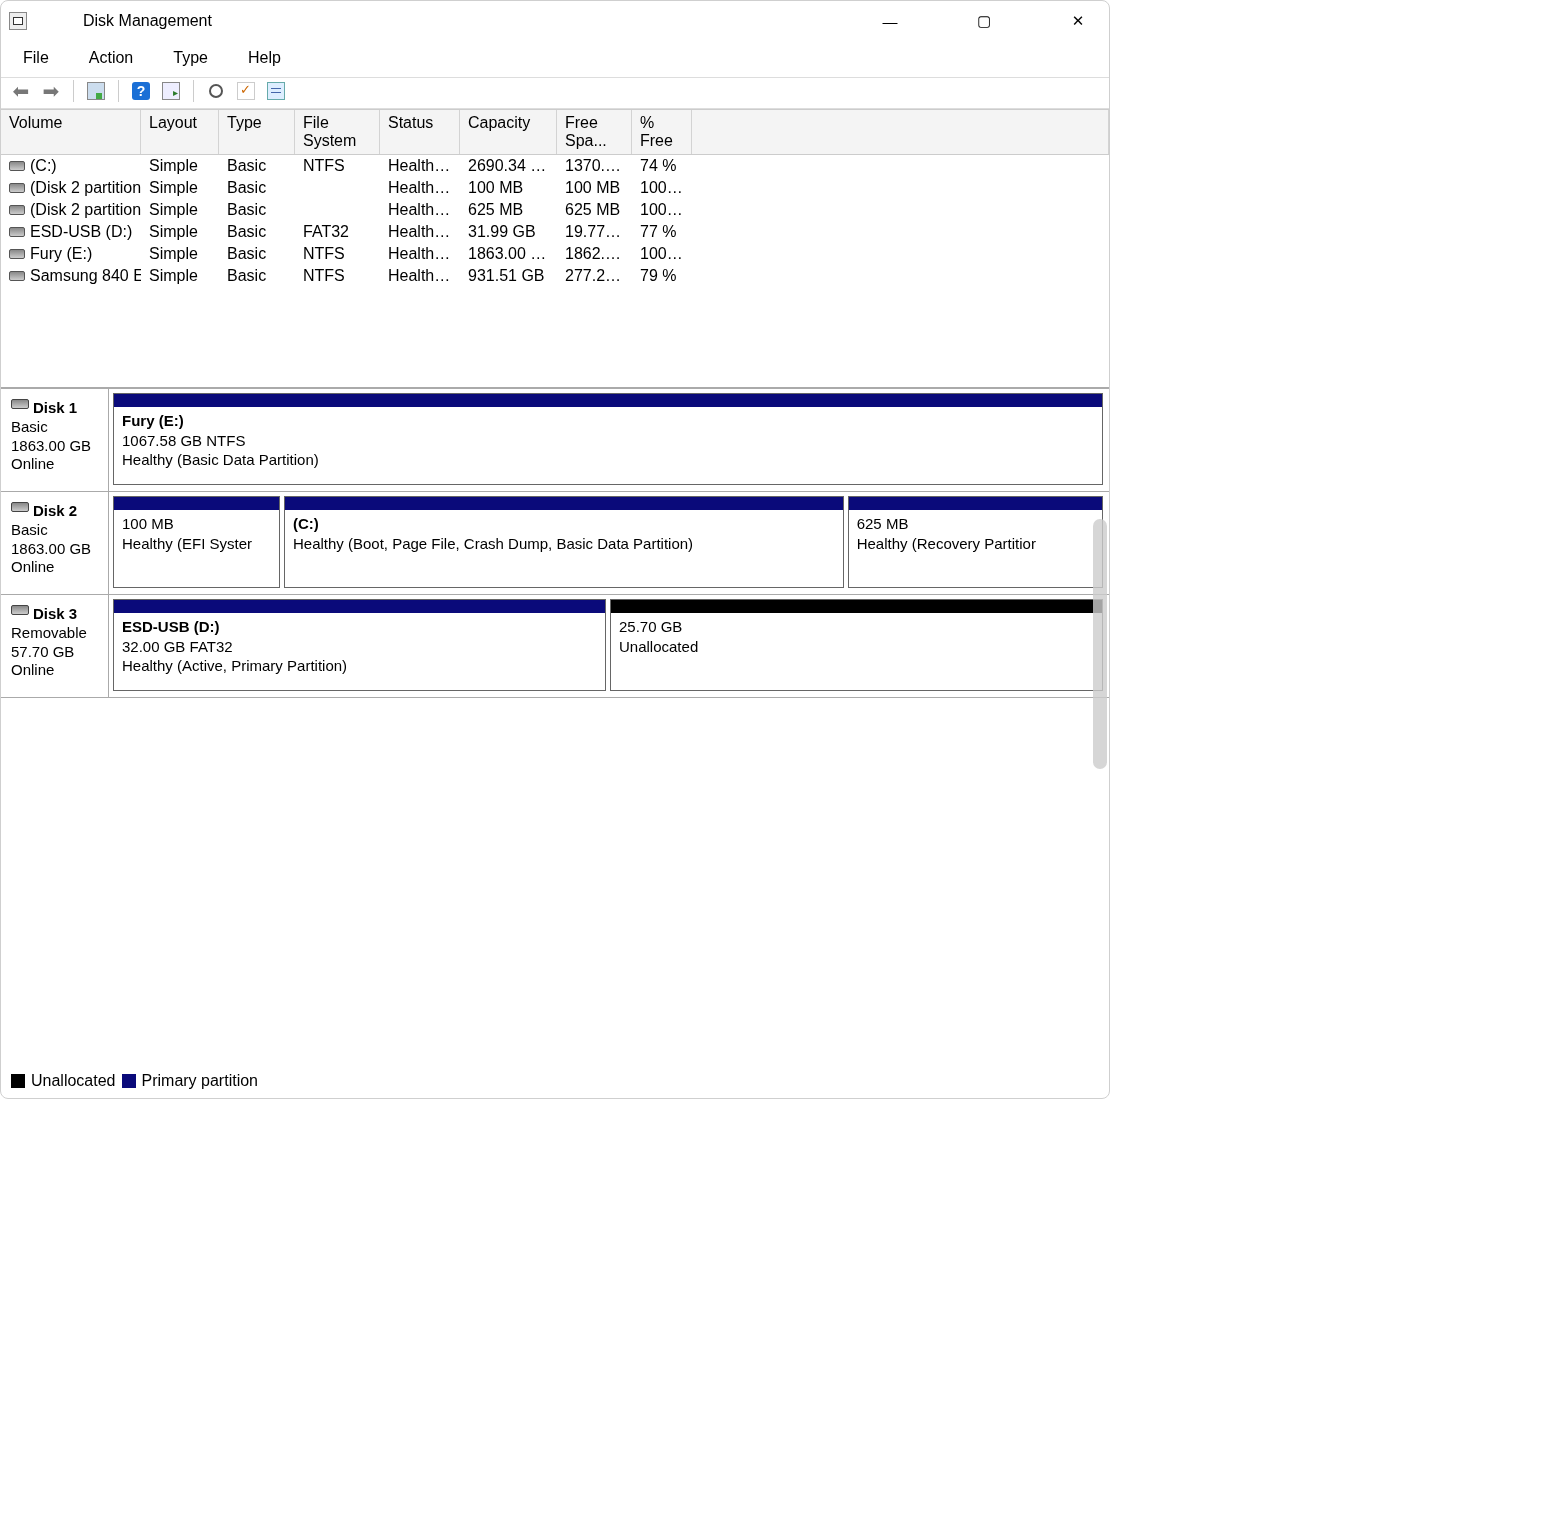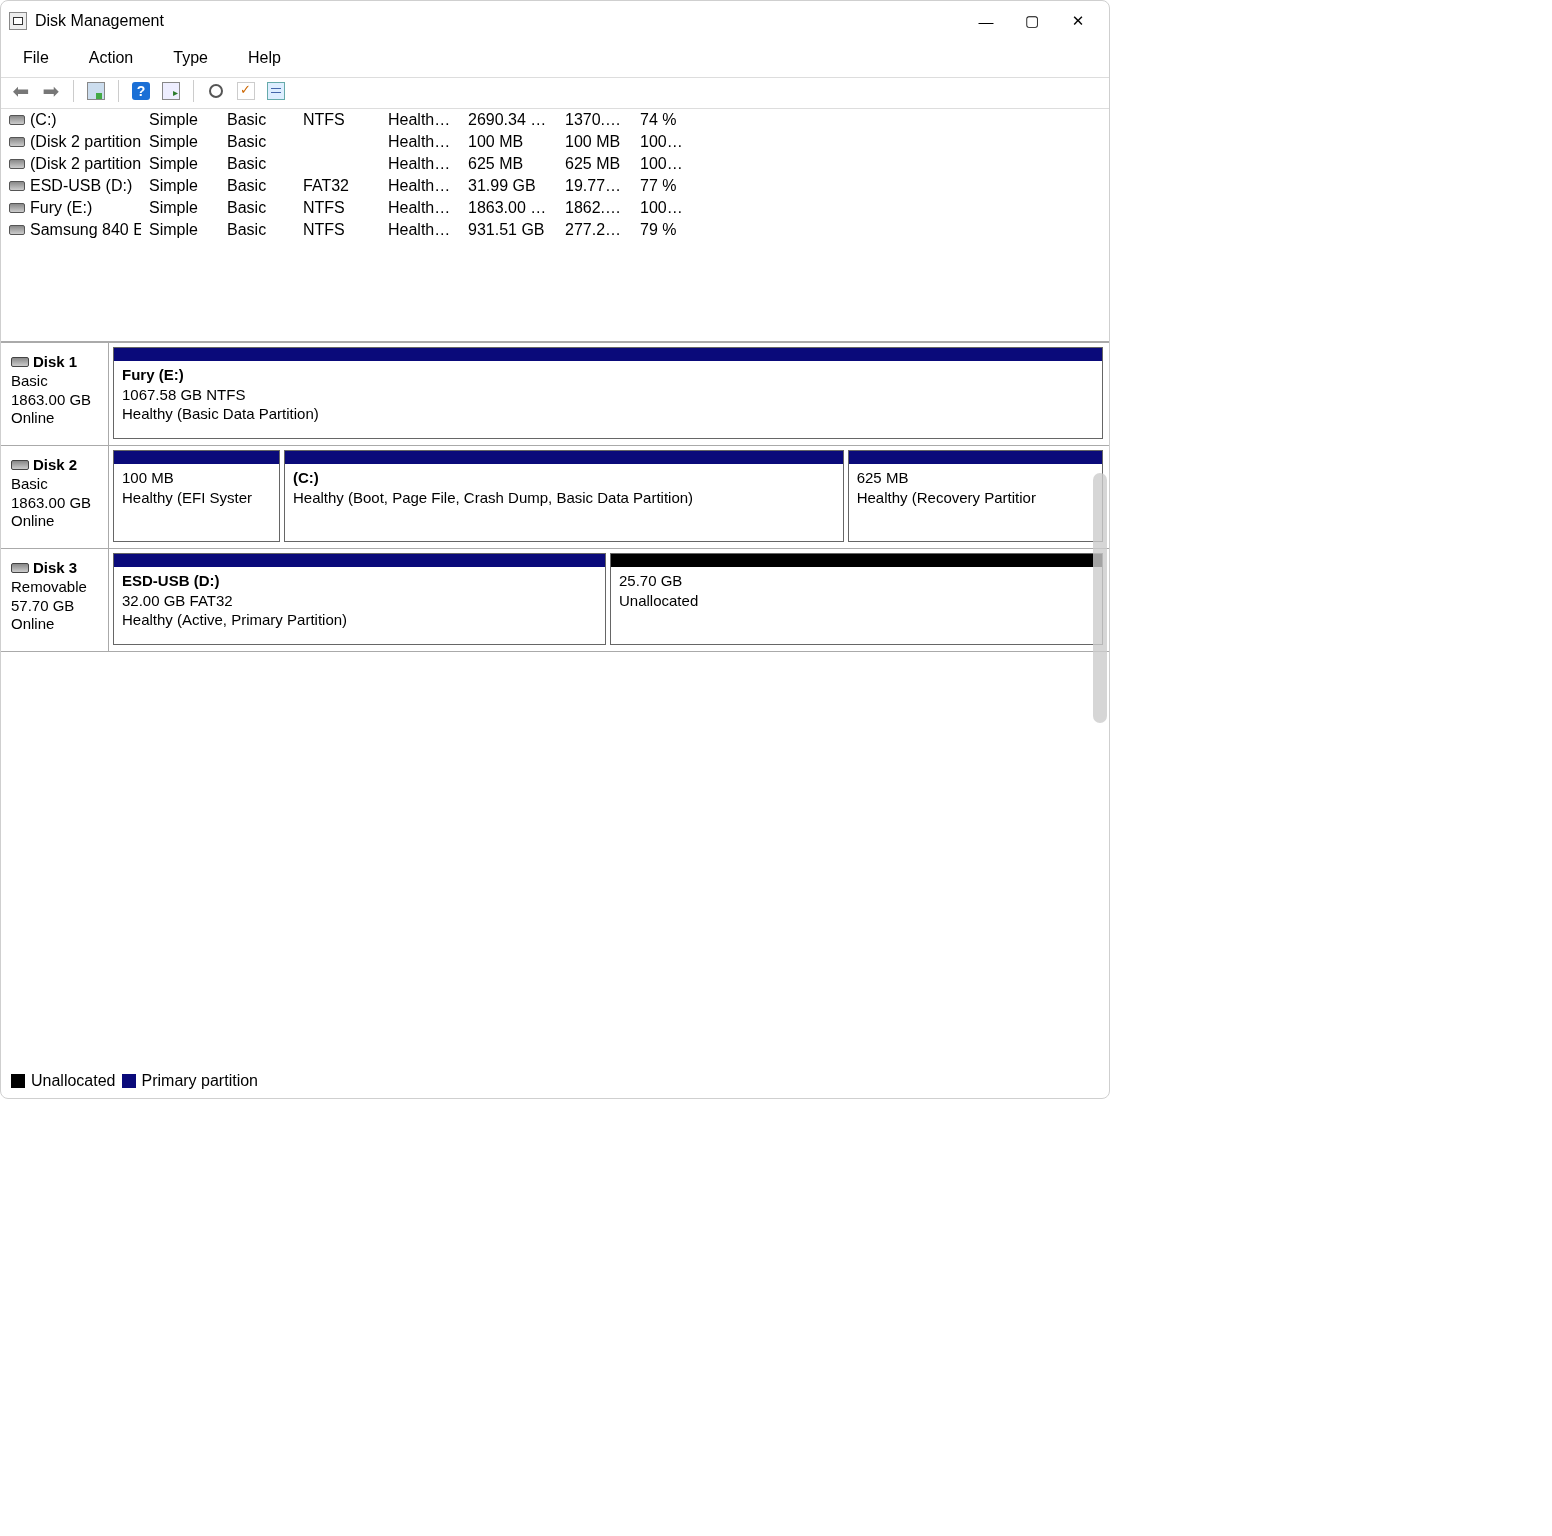--- a/index.html
+++ b/index.html
@@ -1,18 +1,18 @@
 <!DOCTYPE html>
 <html><head>
 <meta charset="utf-8">
 <style>
 * { box-sizing: border-box; margin: 0; padding: 0; font-family: "Segoe UI", Tahoma, sans-serif; }
 body { background: #fff; width: 1110px; height: 1099px; overflow: hidden; font-size: 16px; color: #000; }
 .window { border: 1px solid #cfcfcf; border-radius: 8px; display: flex; flex-direction: column; height: 100%; background: #fff; }
-.titlebar { display: flex; align-items: center; height: 40px; padding: 8px 8px; }
+.titlebar { display: flex; align-items: center; height: 40px; padding: 8px 8px; gap: 48px; }
 .titlebar .app-icon { width: 18px; height: 18px; border: 1px solid #888; background: #eee; margin-right: 8px; display:flex; align-items:center; justify-content:center; }
 .titlebar .app-icon .inner { width:10px; height:8px; background:#fff; border:1px solid #333; }
 .titlebar .title { flex: 1; font-size: 16px; }
 .winbtn { width: 46px; height: 34px; display:flex; align-items:center; justify-content:center; font-size: 15px; color:#000; }
 .menubar { display:flex; gap: 16px; padding: 6px 10px 8px; }
 .menubar .item { padding: 2px 12px; font-size: 16px; }
 .toolbar { display:flex; align-items:center; gap: 6px; padding: 2px 8px 6px; border-top: 1px solid #ddd; border-bottom: 1px solid #ddd; }
 .toolbar .sep { width:1px; height:22px; background:#ccc; margin: 0 4px; }
 .tbtn { width:24px; height:22px; display:flex; align-items:center; justify-content:center; }
 .arrow { font-size: 20px; color:#777; }
@@ -35,21 +35,21 @@
 .volhead .col { padding:4px 8px; border-right:1px solid #d3d3d3; font-size:16px; }
 .volrow { display:flex; padding:1px 0; }
 .volrow .col { padding:1px 8px; font-size:16px; white-space:nowrap; overflow:hidden; text-overflow:ellipsis;}
 .col.c0{width:140px;} .col.c1{width:78px;} .col.c2{width:76px;} .col.c3{width:85px;} .col.c4{width:80px;} .col.c5{width:97px;} .col.c6{width:75px;} .col.c7{width:60px;} .col.c8{flex:1;}
 .volrow .c0{display:flex;align-items:center;gap:5px;}
 .drvico{width:16px;height:10px;background:linear-gradient(#888,#ccc);border:1px solid #555;border-radius:2px;flex-shrink:0;}
 .volumes .body { height: 232px; }
 .graphical { flex:1; overflow:auto; padding:0; position:relative;}
 .diskrow { display:flex; border-bottom:1px solid #aaa; }
 .dinfo { width:108px; padding:10px 6px 10px 10px; font-size:15px; line-height:1.25; border-right:1px solid #aaa; }
-.dinfo .dtitle { font-weight:bold; display:flex; align-items:center; gap:4px;}
+.dinfo .dtitle { font-weight:bold; display:flex; align-items:flex-start; gap:4px;}
 .dico{width:18px;height:10px;background:linear-gradient(#888,#ccc);border:1px solid #444;border-radius:2px;}
 .dparts { flex:1; display:flex; gap:4px; padding:4px 6px 6px 4px; align-items:stretch; }
 .part { border:1px solid #666; display:flex; flex-direction:column; min-height:92px;}
 .part .cap { height:13px; background:#0a0a7a; flex-shrink:0;}
 .part.unalloc .cap { background:#000; }
 .part .body { padding:4px 8px 6px; font-size:15px; line-height:1.3; overflow:hidden; white-space:nowrap;}
 .part .body .pt { font-weight:bold; }
 .legend { padding: 10px 10px 8px; display:flex; gap:6px; align-items:center; font-size:16px;}
 .legend .sw { width:14px; height:14px; }
 .legend .sw.un { background:#000; }
@@ -104,20 +104,31 @@
     <div class="tbtn">
         <span class="ico check"></span>
       </div>
     <div class="tbtn">
         <span class="ico list"></span>
       </div>
   </div>
 
   <div class="content">
     <div class="volumes">
+      <div class="volhead">
+        <div class="col c0">Volume</div>
+        <div class="col c1">Layout</div>
+        <div class="col c2">Type</div>
+        <div class="col c3">File System</div>
+        <div class="col c4">Status</div>
+        <div class="col c5">Capacity</div>
+        <div class="col c6">Free Spa...</div>
+        <div class="col c7">% Free</div>
+        <div class="col c8"></div>
+      </div>
       <div class="body" id="volbody">
           <div class="volrow">
             <div class="col c0">
               <span class="drvico"></span>
               <span>(C:)</span>
             </div>
   <div class="col c1">Simple</div>
   <div class="col c2">Basic</div>
   <div class="col c3">NTFS</div>
   <div class="col c4">Healthy (B...</div>

